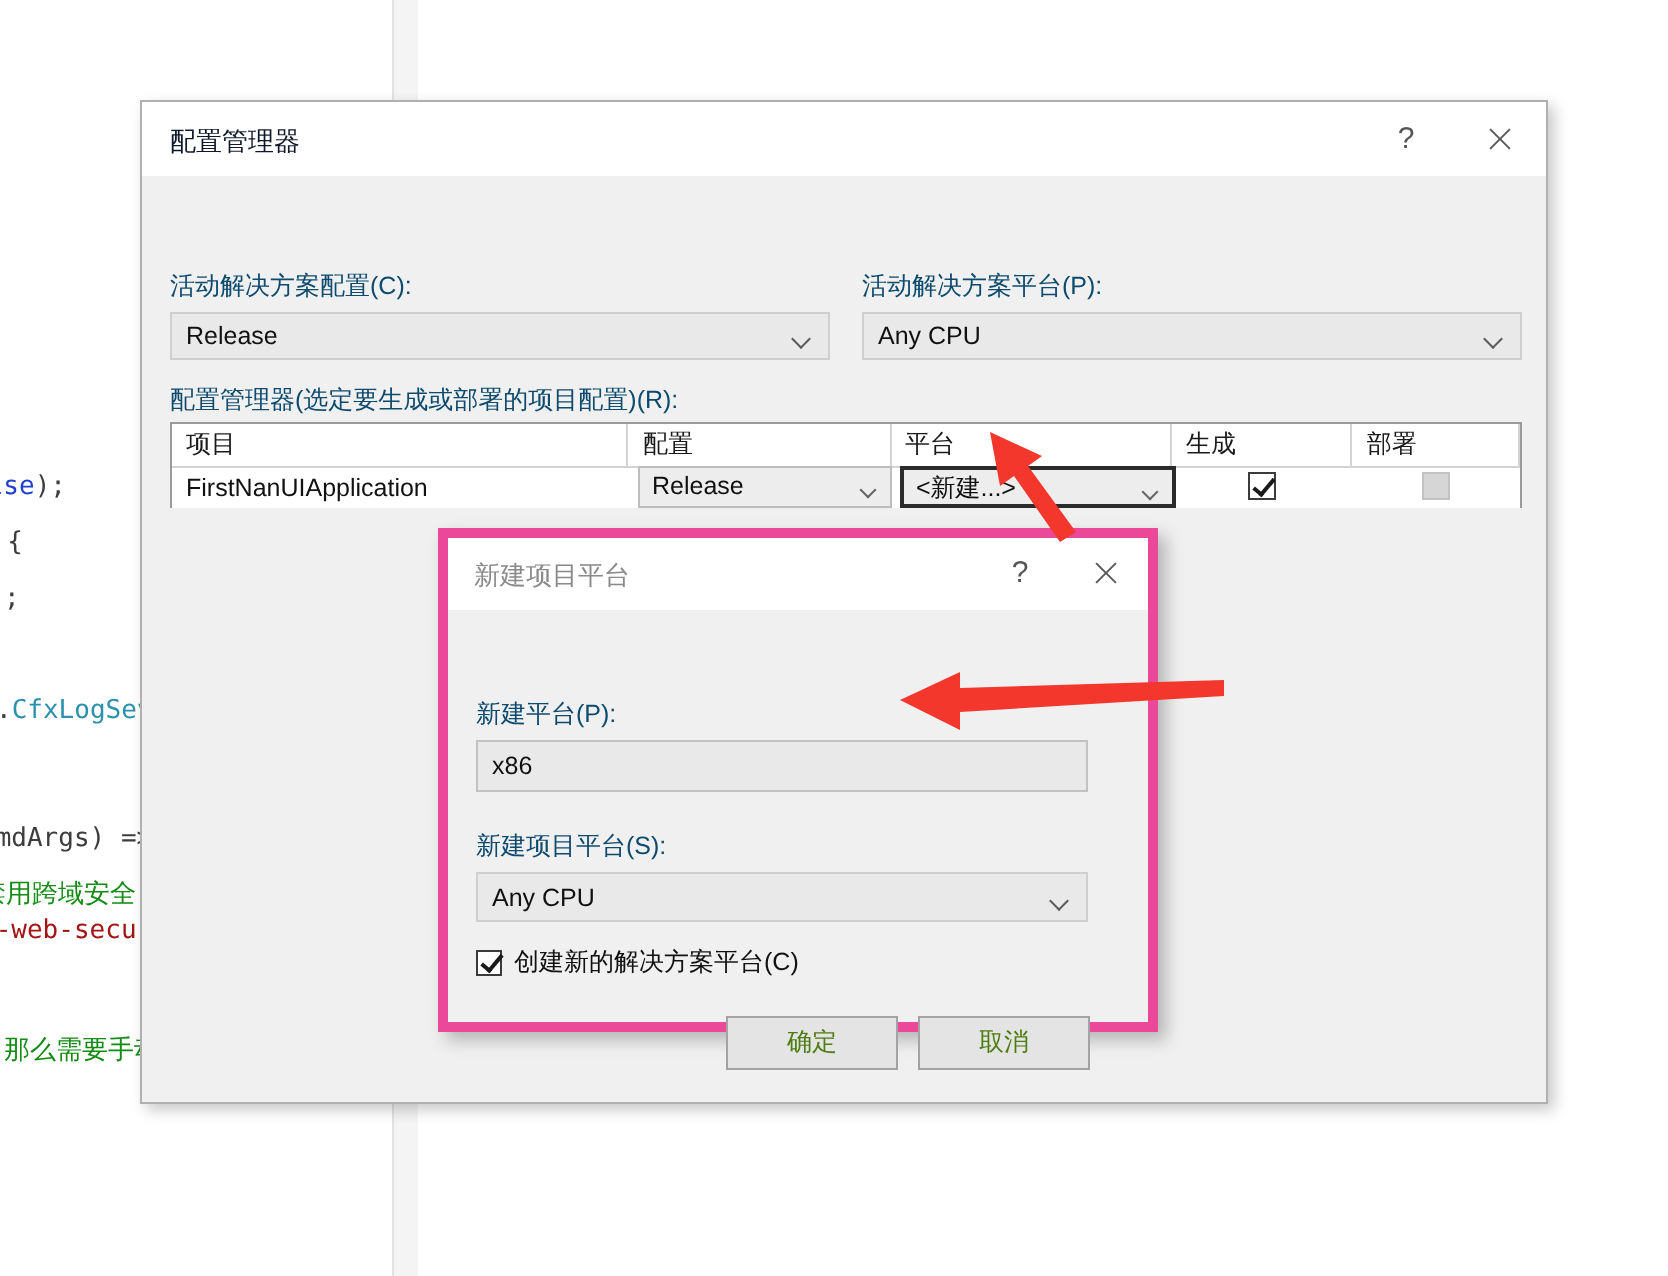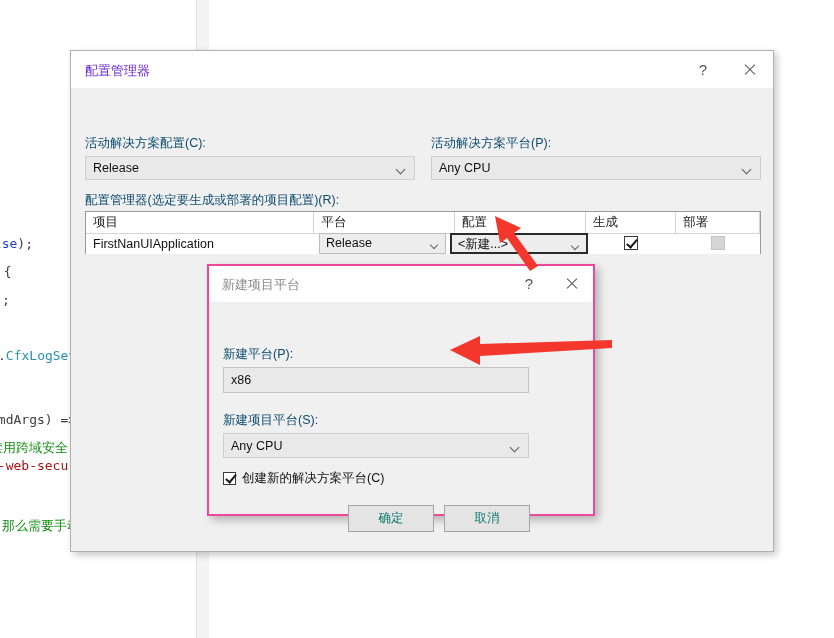--- a/index.html
+++ b/index.html
@@ -60,21 +60,21 @@
   #dlg-outer-titlebar {
     position: relative;
     height: 38px;
     background: #ffffff;
     border-bottom: 1px solid #f0f0f0;
   }
   #dlg-outer-title {
     position: absolute;
     left: 14px; top: 11px;
     font-size: 13px;
-    color: #6d28d9;
+    color: #0f172a;
   }
   .titlebtn {
     position: absolute;
     top: 0;
     width: 44px; height: 37px;
     display: flex; align-items: center; justify-content: center;
     color: #555;
     font-size: 15px;
   }
   #outer-help { right: 48px; }
@@ -228,24 +228,24 @@
     background: #e4e4e4;
     border: 1px solid #a0a0a0;
     font-size: 12.5px;
     color: #111;
     display: flex; align-items: center; justify-content: center;
   }
 
   
   #dlg-inner {
     position: absolute;
-    left: 207px; top: 264px;
-    width: 388px; height: 252px;
+    left: 219px; top: 264px;
+    width: 360px; height: 252px;
     background: #f0f0f0;
-    border: 2px solid #ec4899;
+    border: 5px solid #ec4899;
     box-shadow: 4px 4px 8px rgba(0,0,0,0.25);
   }
   #dlg-inner-titlebar {
     position: relative;
     height: 36px;
     background: #ffffff;
   }
   #dlg-inner-title {
     position: absolute;
     left: 13px; top: 10px;
@@ -297,21 +297,21 @@
     border-bottom: 2px solid #1a1a1a;
     transform: rotate(40deg);
   }
 
   .dlgbtn {
     position: absolute;
     width: 86px; height: 27px;
     background: #e4e4e4;
     border: 1px solid #a3a3a3;
     font-size: 12.5px;
-    color: #0f766e;
+    color: #4d7c0f;
     display: flex; align-items: center; justify-content: center;
   }
   #btn-ok     { left: 139px; top: 203px; }
   #btn-cancel { left: 235px; top: 203px; }
 
   
   .arrow { position: absolute; pointer-events: none; }
   #arrow-1 { left: 495px; top: 214px; width: 96px; height: 60px; }
   #arrow-2 { left: 450px; top: 334px; width: 162px; height: 42px; }
 </style>
@@ -350,22 +350,22 @@
       <div class="combo" id="combo-platform">
         <span>Any CPU</span>
         <span class="chev"></span>
       </div>
 
       <div class="fld-label" id="lbl-context">配置管理器(选定要生成或部署的项目配置)(R):</div>
 
       <div id="grid">
         <div id="grid-head">
           <div class="hcell w-proj">项目</div>
+          <div class="hcell w-conf">配置</div>
           <div class="hcell w-plat">平台</div>
-          <div class="hcell w-conf">配置</div>
           <div class="hcell w-bld">生成</div>
           <div class="hcell w-dep">部署</div>
         </div>
         <div id="grid-row">
           <div class="rcell w-proj" id="cell-proj">FirstNanUIApplication</div>
           <div class="rcell w-conf">
             <div class="cellcombo" id="cell-conf-combo">
               <span>Release</span>
               <span class="chev2"></span>
             </div>

